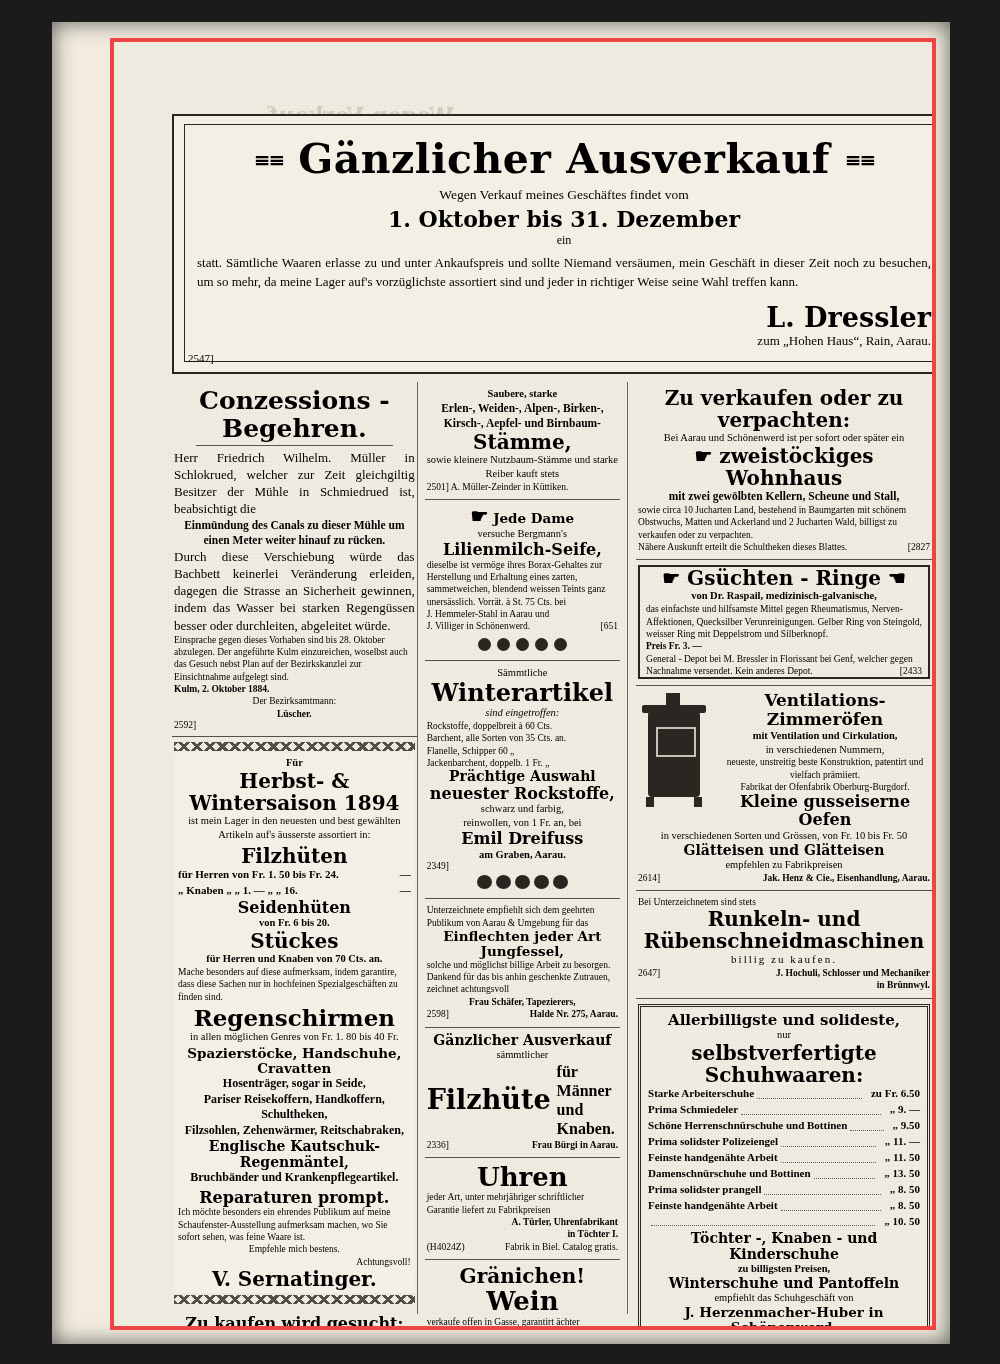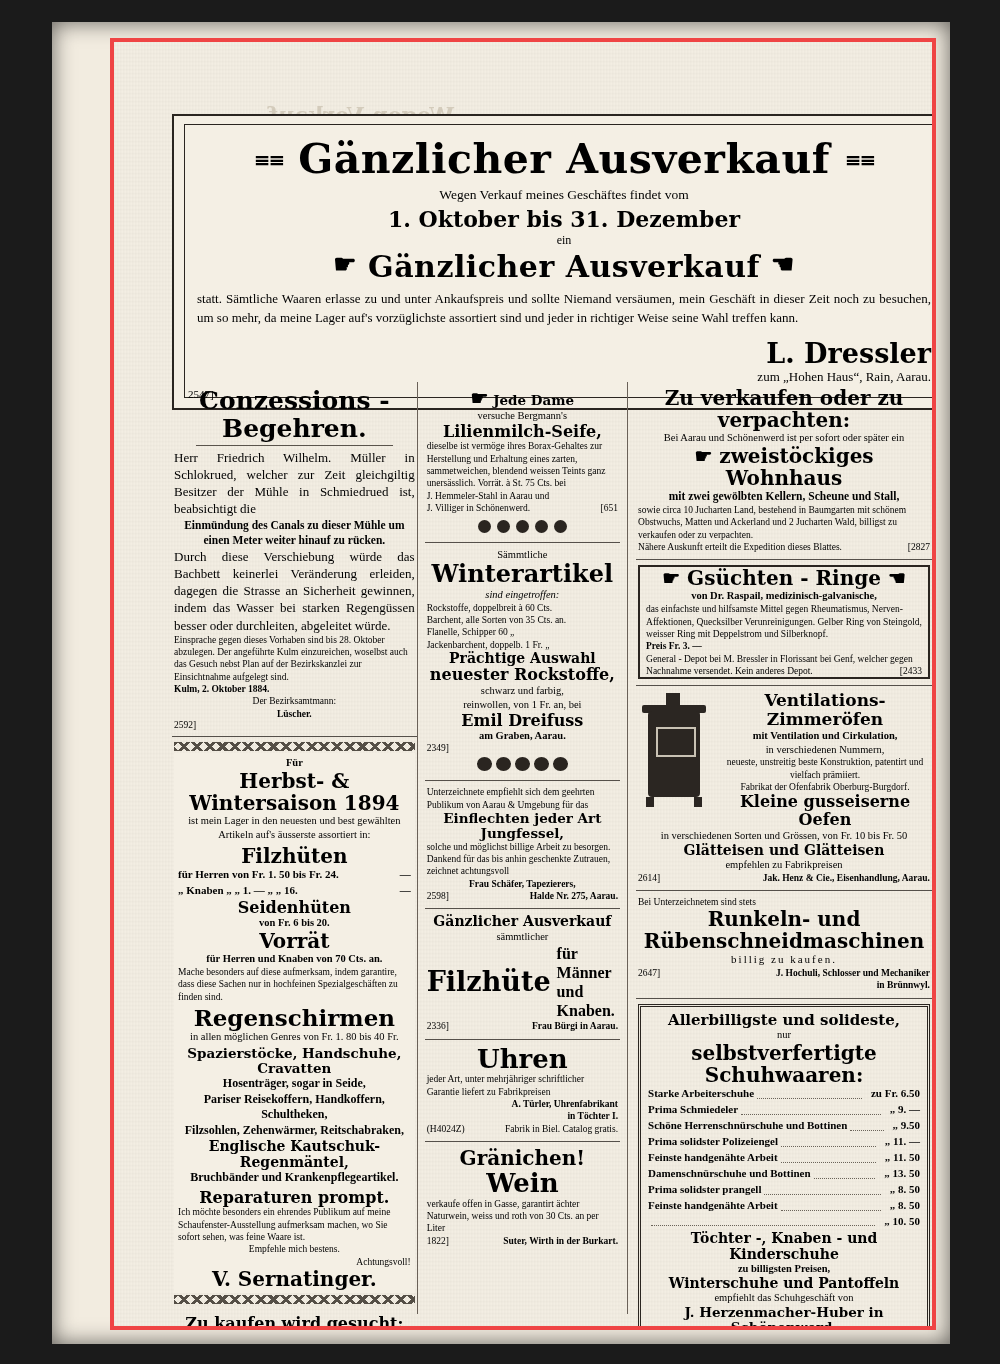--- a/index.html
+++ b/index.html
@@ -135,25 +135,20 @@
     <div class="banner">
       <div class="inner">
         <div class="bigtitle">
           <span class="bars">≡≡</span>
           <span>Gänzlicher Ausverkauf</span>
           <span class="bars">≡≡</span>
         </div>
         <div class="bannersub">Wegen Verkauf meines Geschäftes findet vom</div>
         <div class="bannerdate">1. Oktober bis 31. Dezember</div>
         <div class="bannerein">ein</div>
-        <div class="banner2">
-          <span class="hand-l">☛</span>
-          <span>Gänzlicher Ausverkauf</span>
-          <span class="hand-r">☚</span>
-        </div>
         <div class="banner-body">statt. Sämtliche Waaren erlasse zu und unter Ankaufspreis und sollte Niemand versäumen, mein Geschäft in dieser Zeit noch zu besuchen, um so mehr, da meine Lager auf's vorzüglichste assortiert sind und jeder in richtiger Weise seine Wahl treffen kann.</div>
         <div class="banner-sign">
           <span>L. Dressler</span>
           <small>zum „Hohen Haus“, Rain, Aarau.</small>
         </div>
       </div>
       <div class="banner-ref">2547]</div>
     </div>
 
     <div class="cols">
@@ -183,21 +178,21 @@
             <div class="pricerow">
               <span class="lbl bold">für Herren von Fr. 1. 50 bis Fr. 24.</span>
               <span class="val bold">—</span>
             </div>
             <div class="pricerow">
               <span class="lbl bold">„ Knaben „ „ 1. — „ „ 16.</span>
               <span class="val bold">—</span>
             </div>
             <div class="hd h3">Seidenhüten</div>
             <div class="tc bold">von Fr. 6 bis 20.</div>
-            <div class="hd h2">Vorrät</div>
+            <div class="hd h2">Stückes</div>
             <div class="tc bold">für Herren und Knaben von 70 Cts. an.</div>
             <div class="sm">Mache besonders auf diese aufmerksam, indem garantire, dass diese Sachen nur in hochfeinen Spezialgeschäften zu finden sind.</div>
             <div class="hd h1" style="font-size:23px;margin-top:2px">Regenschirmen</div>
             <div class="tc">in allen möglichen Genres von Fr. 1. 80 bis 40 Fr.</div>
             <div class="hd h4" style="margin-top:2px">Spazierstöcke, Handschuhe, Cravatten</div>
             <div class="tc bold" style="font-size:12px">Hosenträger, sogar in Seide,</div>
             <div class="tc bold" style="font-size:12px">Pariser Reisekoffern, Handkoffern, Schultheken,</div>
             <div class="tc bold" style="font-size:12px">Filzsohlen, Zehenwärmer, Reitschabraken,</div>
             <div class="hd h4" style="font-size:14px">Englische Kautschuk-Regenmäntel,</div>
             <div class="tc bold" style="font-size:12px">Bruchbänder und Krankenpflegeartikel.</div>
@@ -214,20 +209,27 @@
           <div class="hd h3">Zu kaufen wird gesucht:</div>
           <div class="tc bold" style="font-size:11.5px">Ein an einer Strasse gelegenes Grundstück nahe der Stadt Aarau.</div>
           <div class="sm">Offerten mit Preisangabe, sowie kurzer Mittheilung über Lage und Grösse des Stückes, nichte man sub W. B. an die Expedition dieses Blattes.</div>
 
         </div>
 
       </div>
 
       <div class="col c2">
 
+        <div class="ad">
+          <div class="tc bold">Saubere, starke</div>
+          <div class="tc bold" style="font-size:11.5px">Erlen-, Weiden-, Alpen-, Birken-, Kirsch-, Aepfel- und Birnbaum-</div>
+          <div class="hd h2">Stämme,</div>
+          <div class="tc">sowie kleinere Nutzbaum-Stämme und starke Reiber kauft stets</div>
+          <div class="sm">2501] A. Müller-Zeinder in Küttiken.</div>
+        </div>
 
         <div class="ad">
           <div class="hd h4">
             <span class="hand">☛</span>
             <span>Jede Dame</span>
           </div>
           <div class="tc">versuche Bergmann's</div>
           <div class="hd h3">Lilienmilch-Seife,</div>
           <div class="sm">dieselbe ist vermöge ihres Borax-Gehaltes zur Herstellung und Erhaltung eines zarten, sammetweichen, blendend weissen Teints ganz unersässlich. Vorrät. à St. 75 Cts. bei</div>
           <div class="sm">J. Hemmeler-Stahl in Aarau und</div>
@@ -315,21 +317,21 @@
         <div class="ad">
           <div class="hd h2">Zu verkaufen oder zu verpachten:</div>
           <div class="tc">Bei Aarau und Schönenwerd ist per sofort oder später ein</div>
           <div class="hd h2">
             <span class="hand">☛</span>
             <span>zweistöckiges Wohnhaus</span>
           </div>
           <div class="tc bold" style="font-size:11.5px">mit zwei gewölbten Kellern, Scheune und Stall,</div>
           <div class="sm">sowie circa 10 Jucharten Land, bestehend in Baumgarten mit schönem Obstwuchs, Matten und Ackerland und 2 Jucharten Wald, billigst zu verkaufen oder zu verpachten.</div>
           <div class="sm">
-            <span>Nähere Auskunft erteilt die Expedition dieses Blattes.</span>
+            <span>Nähere Auskunft erteilt die Schultheken dieses Blattes.</span>
             <span class="ref" style="float:right">[2827</span>
           </div>
         </div>
 
         <div class="ad">
           <div class="framebox">
             <div class="hd h2">
               <span class="hand">☛</span>
               <span>Gsüchten - Ringe</span>
               <span class="hand">☚</span>

